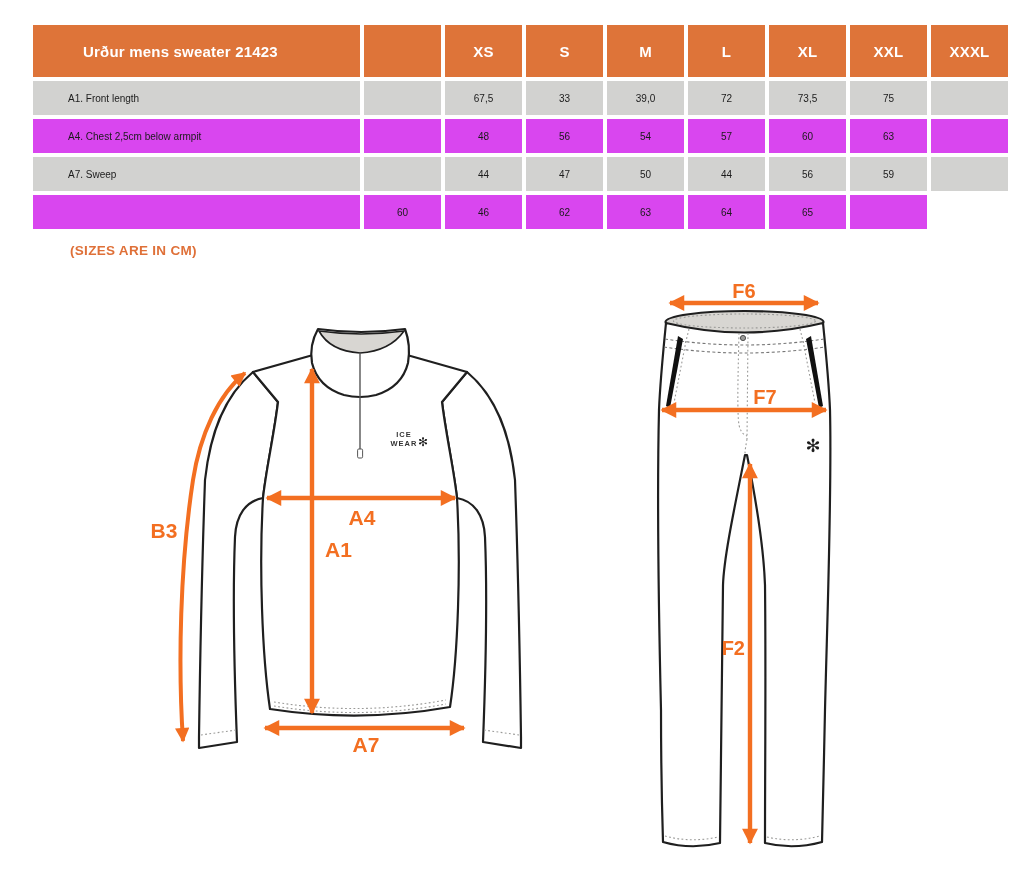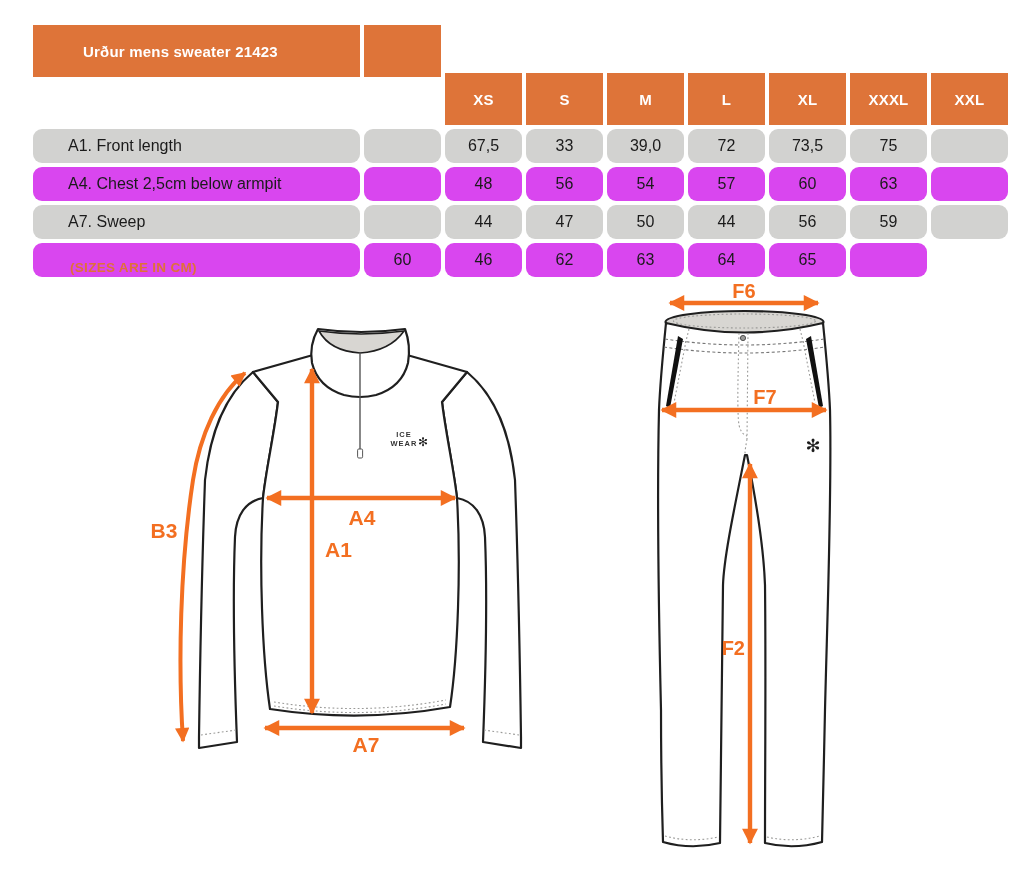--- a/index.html
+++ b/index.html
@@ -14,32 +14,32 @@
     grid-template-columns:327px 77px repeat(7,77px);
     column-gap:4px;row-gap:4px;
   }
   .cell{box-sizing:border-box;}
   .th{
     background:#DE7439;color:#ffffff;height:52px;
     display:flex;align-items:center;font-weight:700;font-size:15px;
     letter-spacing:.2px;
   }
   .th-title{padding-left:50px;}
-  .th-size{justify-content:center;margin-top:48px;}
+  .th-size{justify-content:center;}
   .data{
     height:34px;display:flex;align-items:center;
-    font-size:16px;color:#1b1b1b;border-radius:9px;
+    font-size:10px;color:#1b1b1b;
   }
   .row-dark{background:#D2D2D0;}
   .row-light{background:#d946ef;}
   .label-cell{padding-left:35px;}
   .val-cell{justify-content:center;}
   
   .note{
-    position:absolute;left:70px;top:260px;
+    position:absolute;left:70px;top:243px;
     color:#DF7038;font-size:13.5px;font-weight:600;letter-spacing:.3px;
   }
   
   .diagram{position:absolute;overflow:visible;}
   #sweater-svg{left:128px;top:285px;}
   #pants-svg{left:615px;top:285px;}
   .outline{fill:#ffffff;stroke:#1F1F1F;stroke-width:2.2;stroke-linejoin:round;}
   .stitch{fill:none;stroke:#9a9a98;stroke-width:1.1;stroke-dasharray:1.8,2.4;}
   .dashline{fill:none;stroke:#777;stroke-width:1.1;stroke-dasharray:3,2.4;}
   .arrow{fill:none;stroke:#F36F21;stroke-width:4.4;}
@@ -54,22 +54,22 @@
 
 <div class="size-table">
 
   <div class="cell th th-title">Urður mens sweater 21423</div>
   <div class="cell th"></div>
   <div class="cell th th-size">XS</div>
   <div class="cell th th-size">S</div>
   <div class="cell th th-size">M</div>
   <div class="cell th th-size">L</div>
   <div class="cell th th-size">XL</div>
+  <div class="cell th th-size">XXL</div>
   <div class="cell th th-size">XXXL</div>
-  <div class="cell th th-size">XXL</div>
 
   <div class="cell data row-dark label-cell">A1. Front length</div>
   <div class="cell data row-dark"></div>
   <div class="cell data row-dark val-cell">67,5</div>
   <div class="cell data row-dark val-cell">33</div>
   <div class="cell data row-dark val-cell">39,0</div>
   <div class="cell data row-dark val-cell">72</div>
   <div class="cell data row-dark val-cell">73,5</div>
   <div class="cell data row-dark val-cell">75</div>
   <div class="cell data row-dark val-cell"></div>

